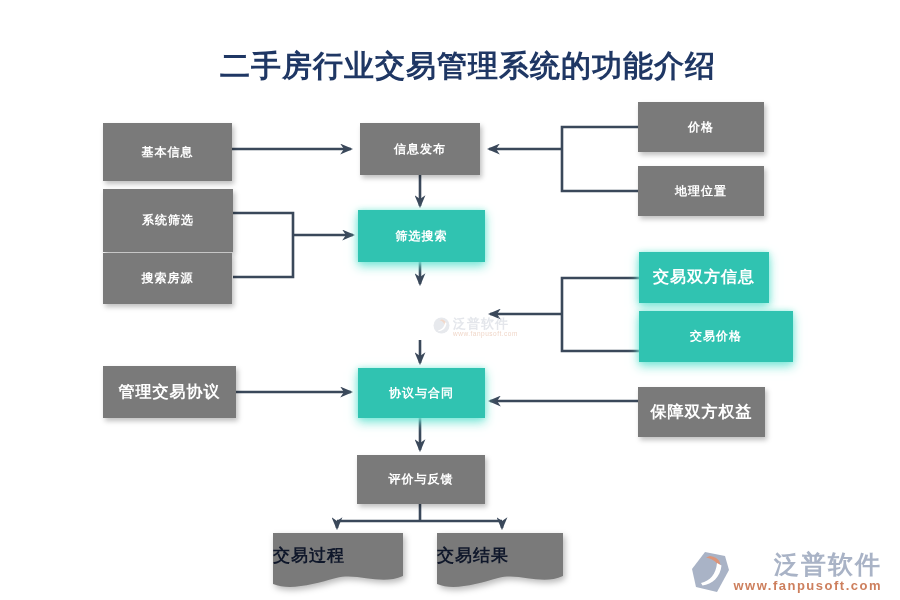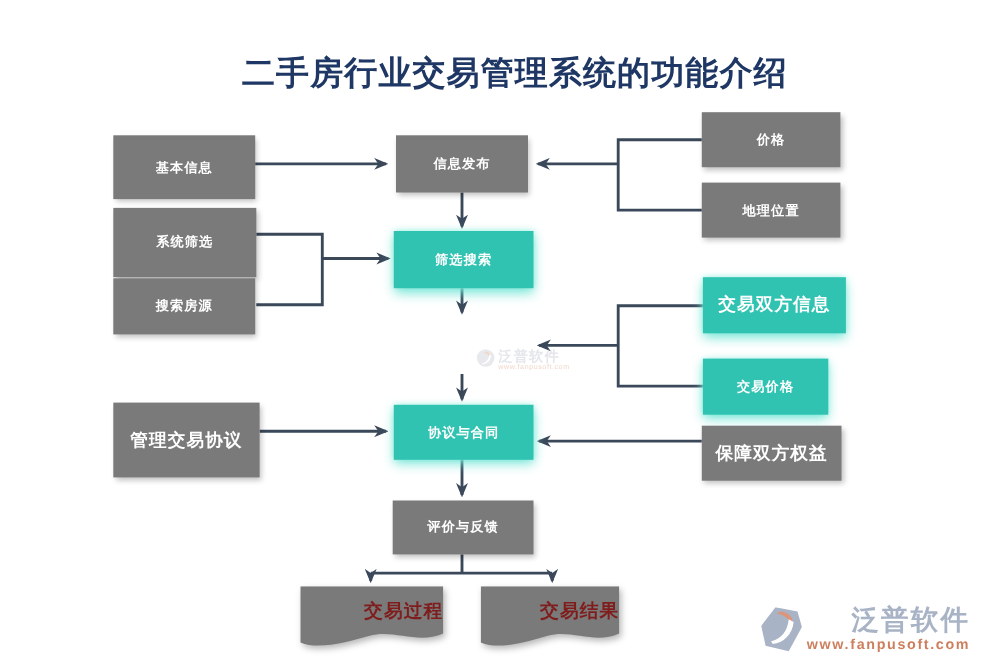--- a/index.html
+++ b/index.html
@@ -14,22 +14,22 @@
   .connectors{position:absolute;left:0;top:0;width:900px;height:600px;z-index:1;}
   .node{
     position:absolute;z-index:2;display:flex;align-items:center;justify-content:center;
     color:#ffffff;font-weight:bold;font-size:12px;letter-spacing:1px;white-space:nowrap;
   }
   .node.gray{background:#7a7a7a;box-shadow:2px 3px 5px rgba(0,0,0,0.25);}
   .node.teal{background:#30c3b1;box-shadow:0 4px 10px rgba(110,228,212,0.95),0 0 5px rgba(160,240,228,0.8);}
   .doc{position:absolute;z-index:2;filter:drop-shadow(2px 3px 3px rgba(0,0,0,0.28));}
   .doc svg{position:absolute;left:0;top:0;width:100%;height:100%;}
   .doc .doc-label{
-    position:absolute;left:0;top:11px;width:100%;text-align:right;
-    color:#7f1d1d;font-weight:bold;font-size:17px;letter-spacing:1px;
+    position:absolute;left:0;top:11px;width:100%;text-align:left;
+    color:#0f172a;font-weight:bold;font-size:17px;letter-spacing:1px;
   }
   .watermark-center{
     position:absolute;left:433px;top:317px;z-index:3;display:flex;align-items:flex-start;gap:3px;
     opacity:0.55;pointer-events:none;
   }
   .watermark-center .wm-text{display:flex;flex-direction:column;line-height:1;}
   .watermark-center .wm-brand{font-size:13px;font-weight:bold;color:#ced3dc;letter-spacing:1px;}
   .watermark-center .wm-url{font-size:6.5px;color:#e3b49a;margin-top:1px;letter-spacing:0.5px;}
   .corner-logo{position:absolute;right:18px;bottom:8px;z-index:3;display:flex;align-items:flex-start;gap:4px;}
   .corner-logo .logo-text{display:flex;flex-direction:column;align-items:flex-end;line-height:1;}
@@ -78,21 +78,21 @@
 
   <div class="node gray" style="left:103px;top:123px;width:129px;height:58px">
     <span>基本信息</span>
   </div>
   <div class="node gray" style="left:103px;top:189px;width:130px;height:63px">
     <span>系统筛选</span>
   </div>
   <div class="node gray" style="left:103px;top:253px;width:129px;height:51px">
     <span>搜索房源</span>
   </div>
-  <div class="node gray" style="left:103px;top:366px;width:133px;height:68px;font-size:16px">
+  <div class="node gray" style="left:103px;top:366px;width:133px;height:52px;font-size:16px">
     <span>管理交易协议</span>
   </div>
 
   <div class="node gray" style="left:360px;top:123px;width:120px;height:52px">
     <span>信息发布</span>
   </div>
   <div class="node teal" style="left:358px;top:210px;width:127px;height:52px">
     <span>筛选搜索</span>
   </div>
   <div class="node teal" style="left:358px;top:368px;width:127px;height:50px">
@@ -117,21 +117,21 @@
 
   <div class="node gray" style="left:638px;top:102px;width:126px;height:50px">
     <span>价格</span>
   </div>
   <div class="node gray" style="left:638px;top:166px;width:126px;height:50px">
     <span>地理位置</span>
   </div>
   <div class="node teal" style="left:639px;top:252px;width:130px;height:51px;font-size:16px">
     <span>交易双方信息</span>
   </div>
-  <div class="node teal" style="left:639px;top:326px;width:114px;height:51px">
+  <div class="node teal" style="left:639px;top:311px;width:154px;height:51px">
     <span>交易价格</span>
   </div>
   <div class="node gray" style="left:638px;top:387px;width:127px;height:50px;font-size:16px">
     <span>保障双方权益</span>
   </div>
 
   <div class="watermark-center">
     <svg width="17" height="17" viewBox="0 0 17 17">
       <circle cx="8.5" cy="8.5" r="8" fill="#d4d8df"></circle>
       <path d="M9,2.5 C13,3.5 14,7 12,9.5 C11.5,6 10,4 6.5,3.2 Z" fill="#e8b89d"></path>

